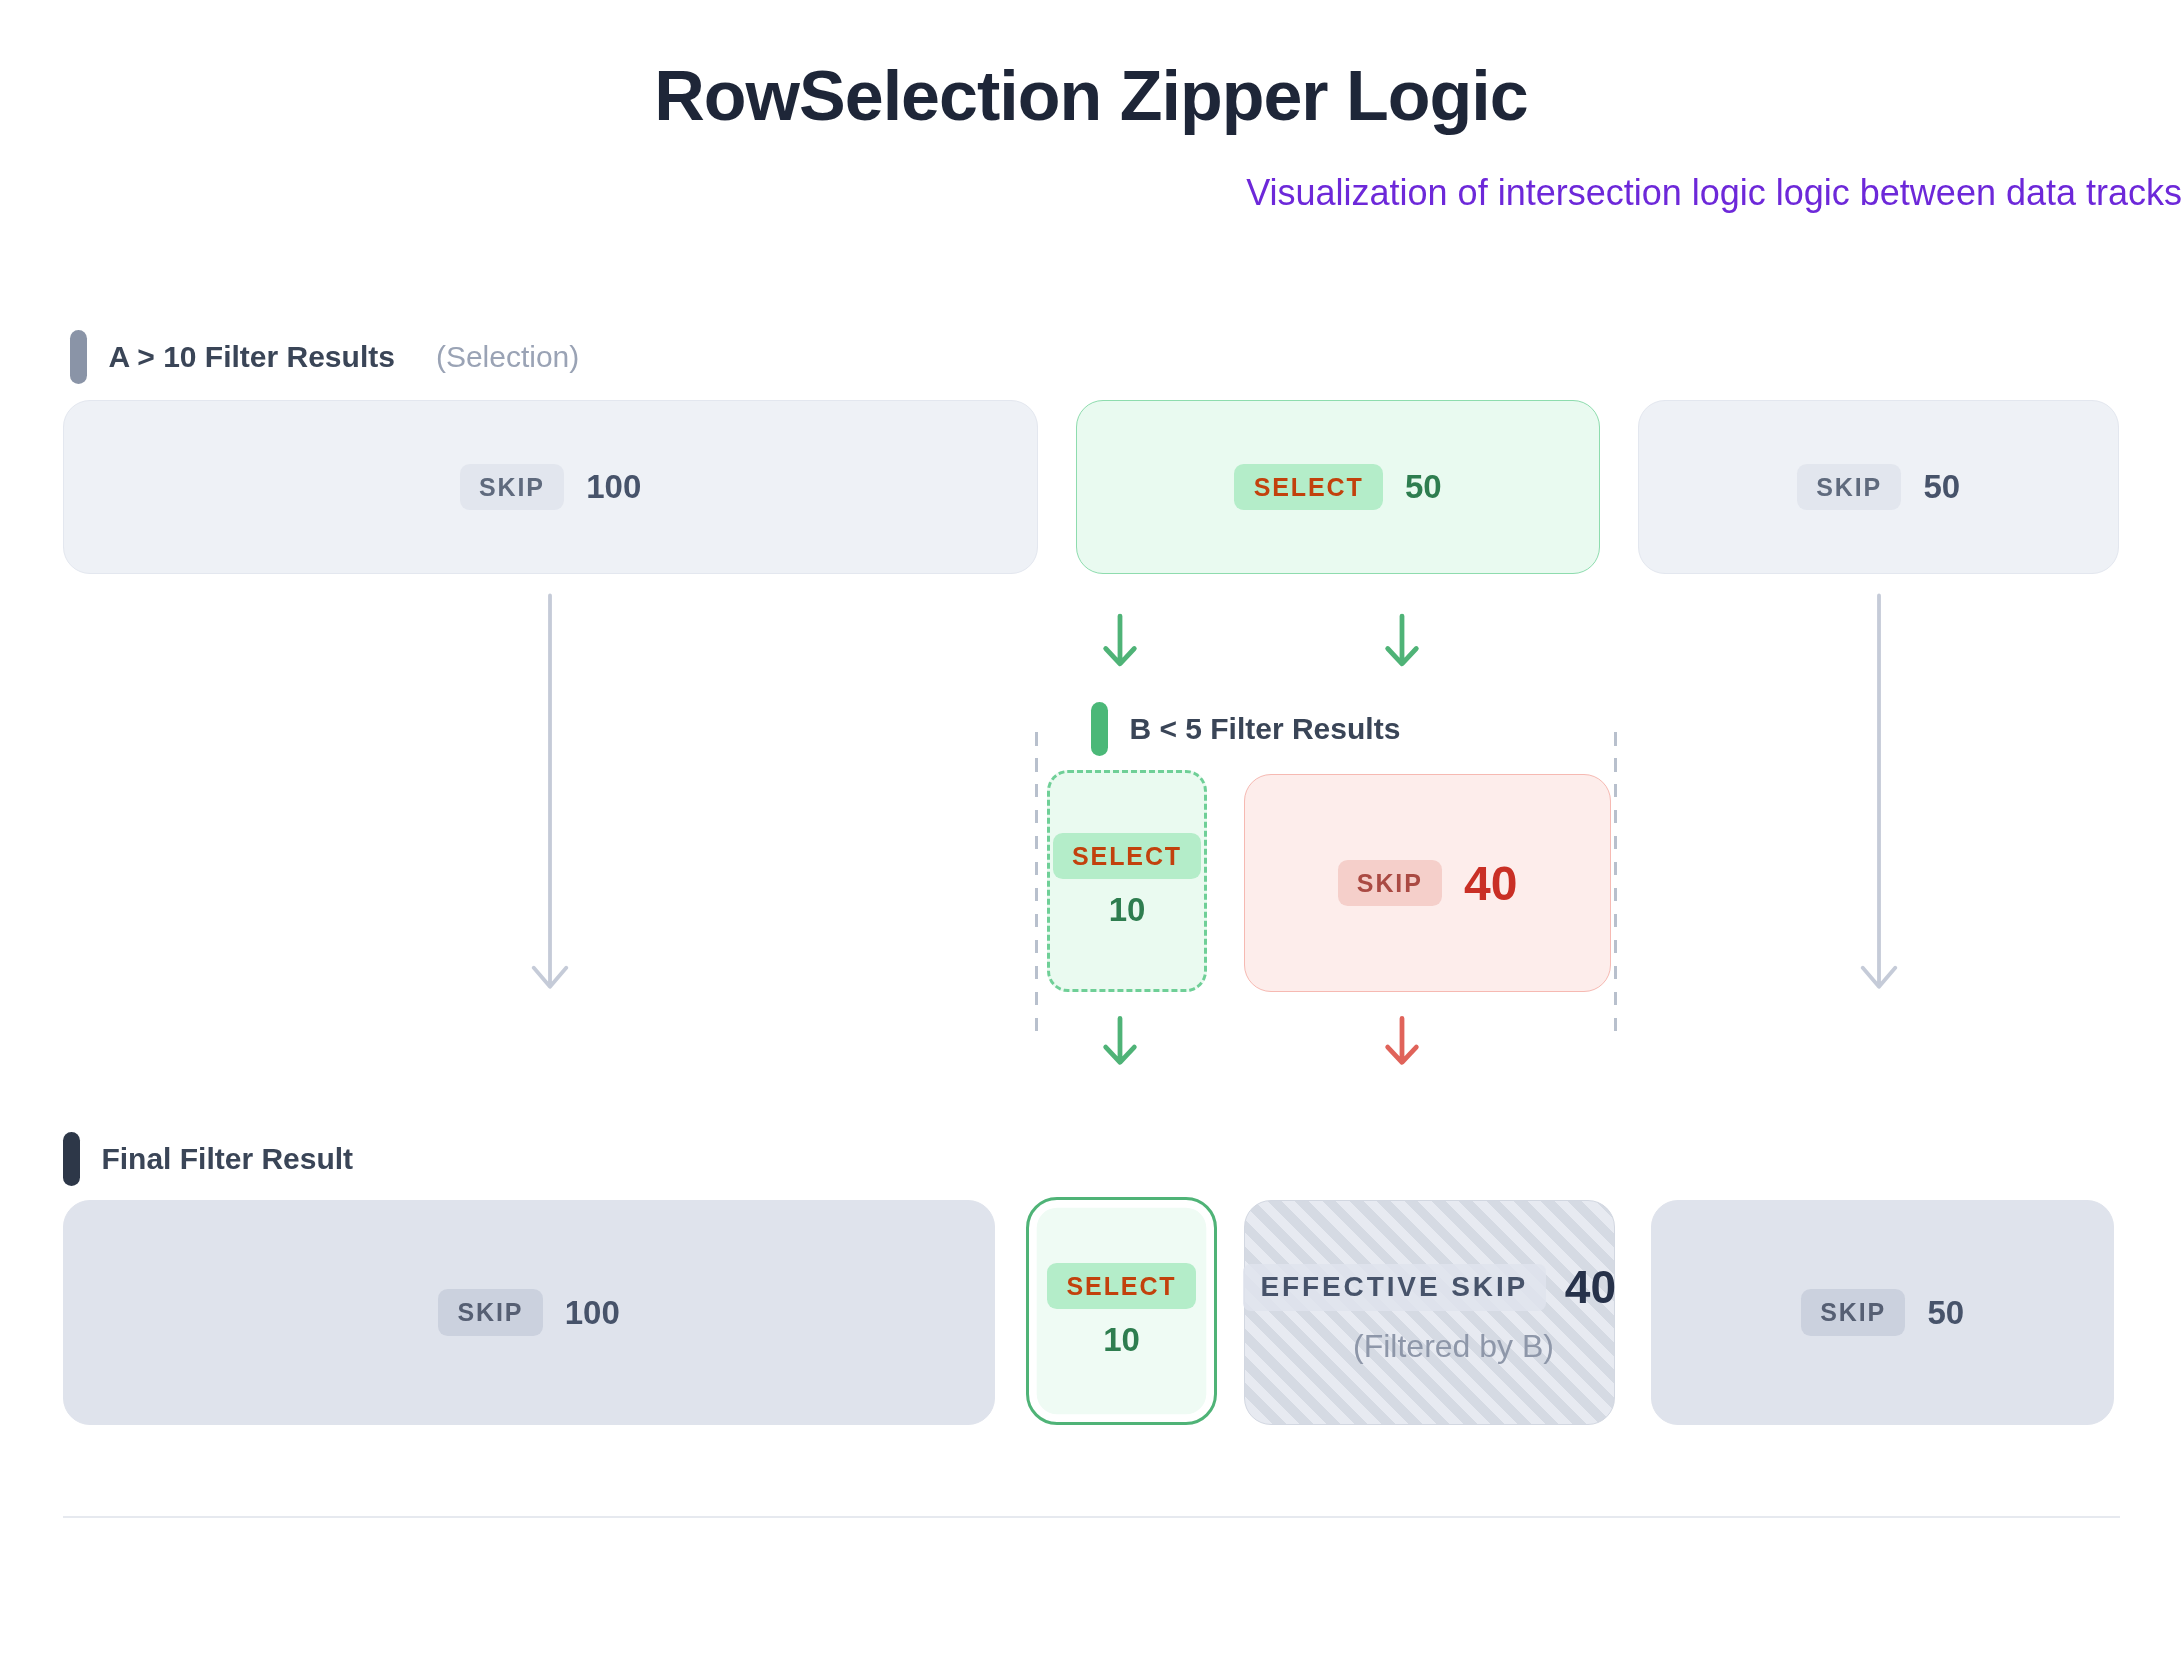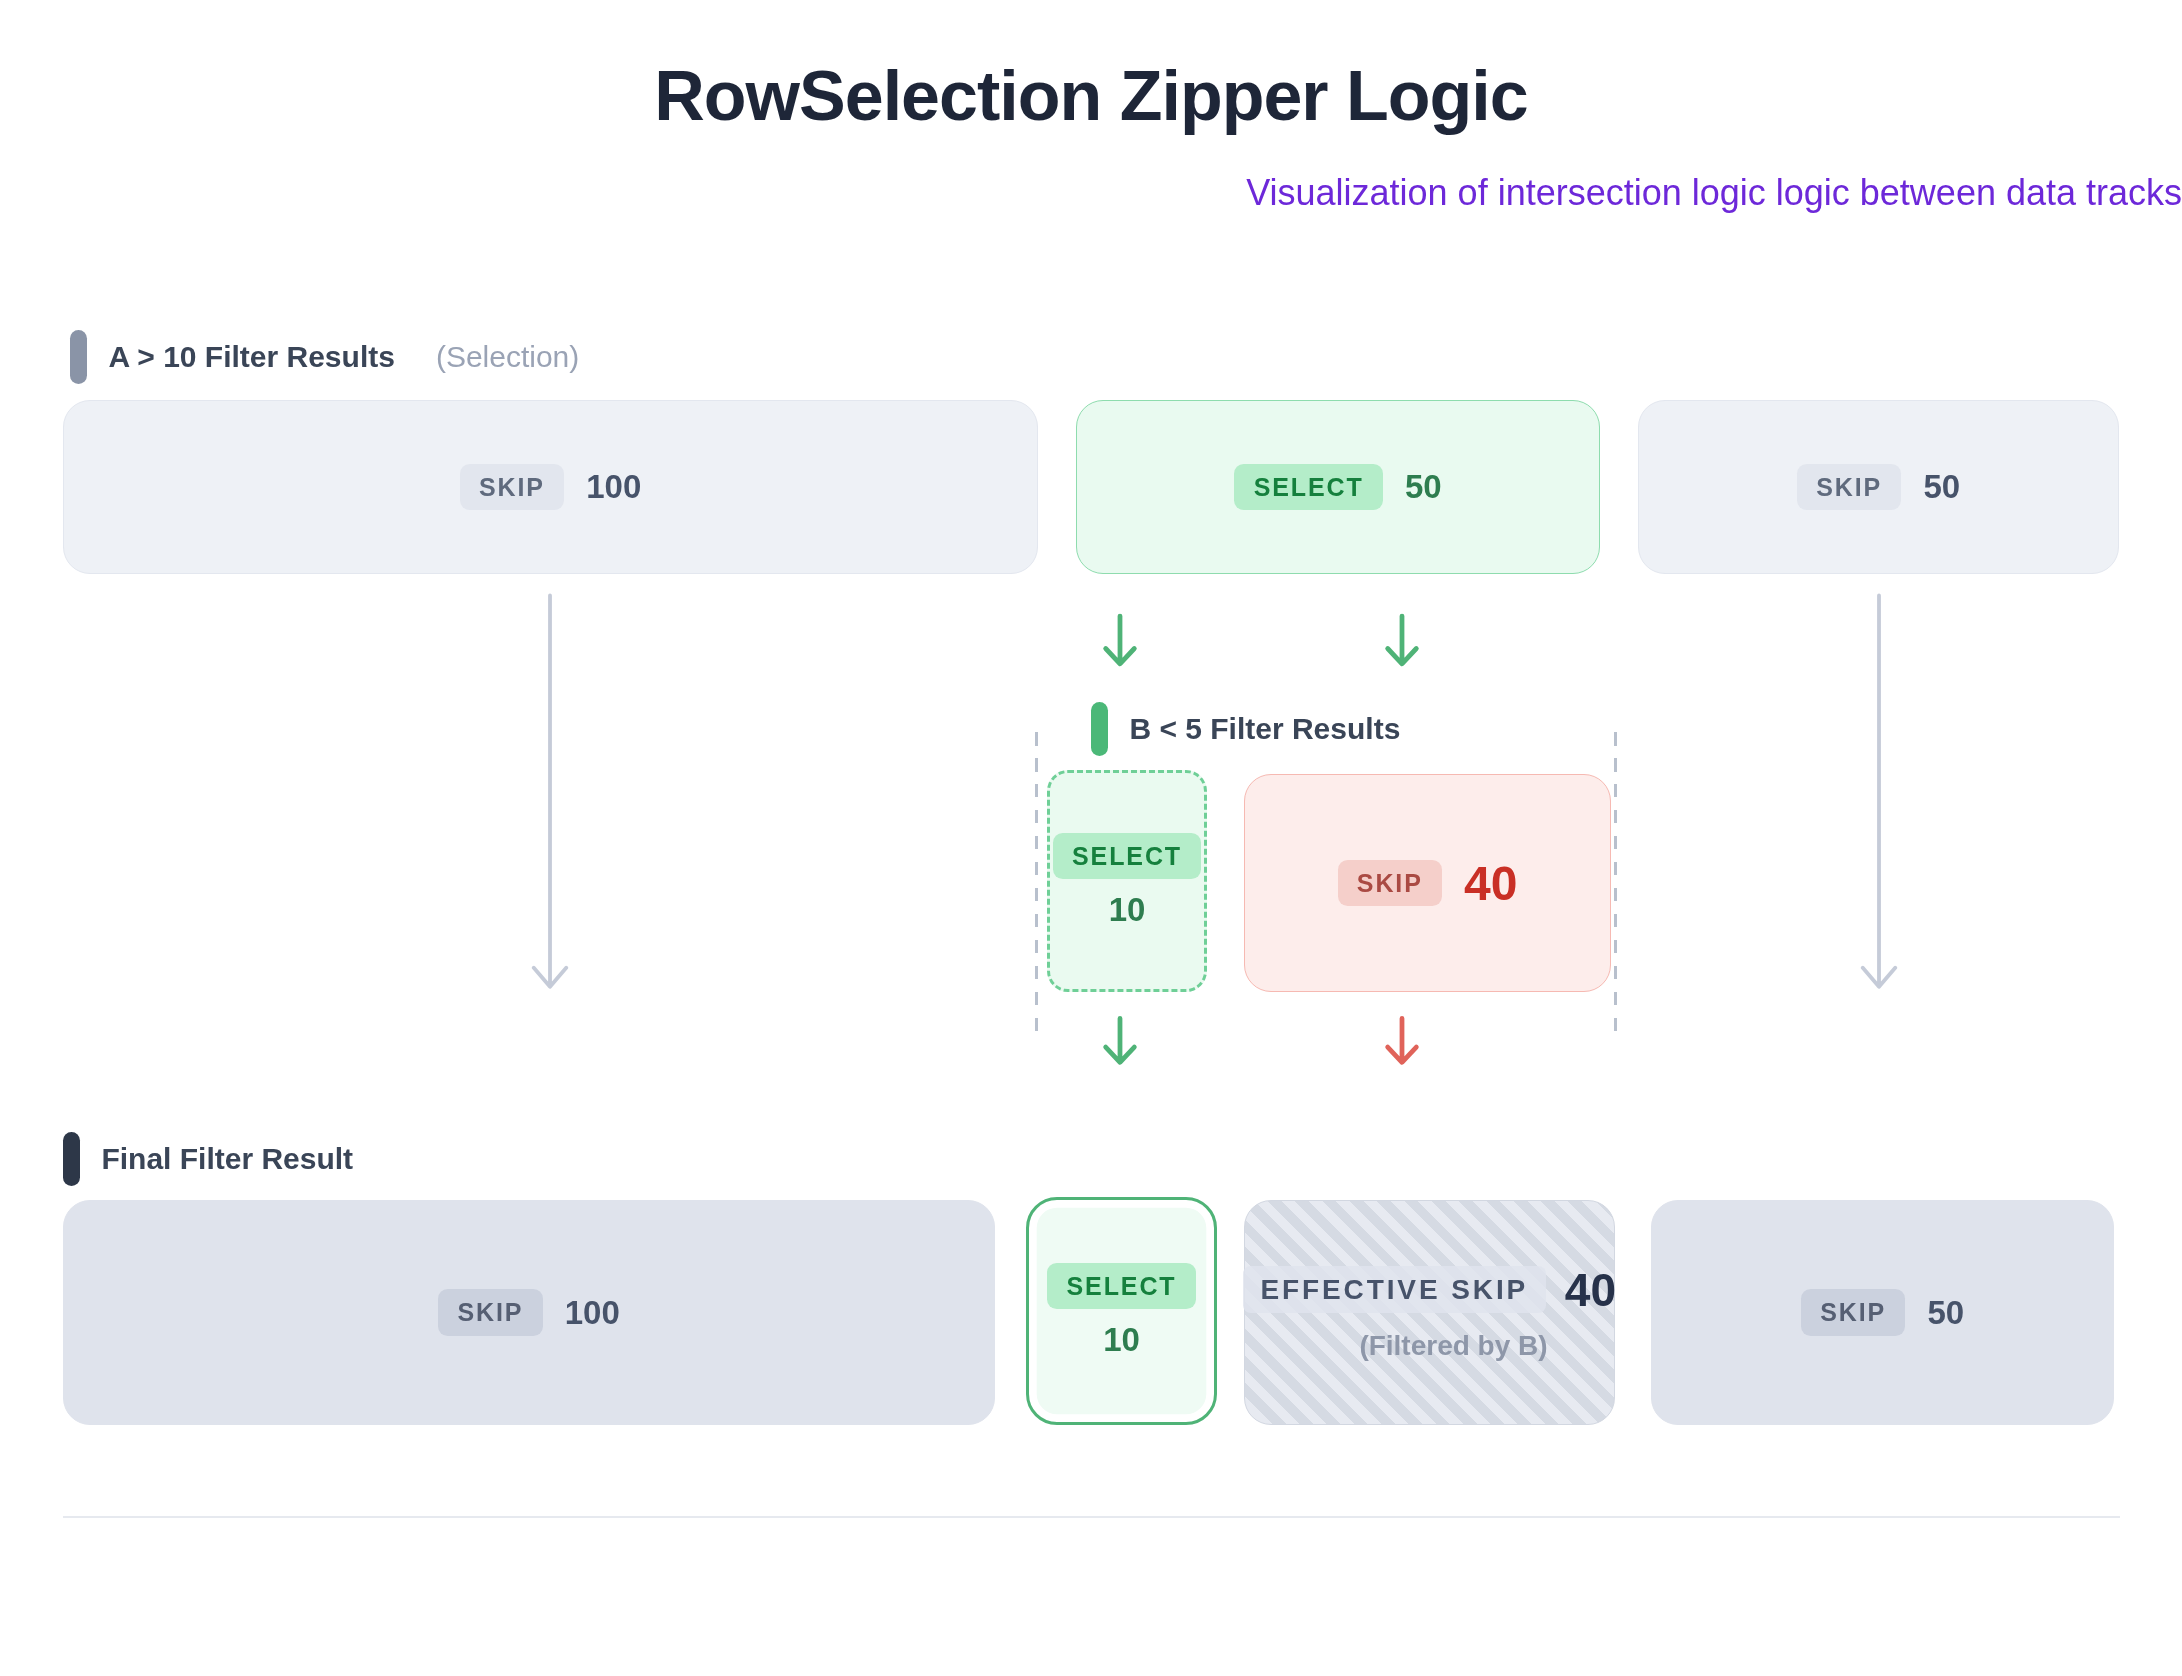--- a/index.html
+++ b/index.html
@@ -29,32 +29,32 @@
   .box.skip-red { background:#fdedeb; border:1.9px solid #f6b9b2; }
   .box.select-final { background:#effbf4; border:3.9px solid #4fb377; border-radius:31px;
                       box-shadow: inset 0 0 0 7.7px #ffffff; flex-direction:column; gap:11.6px; }
   .box.effective { background:repeating-linear-gradient(45deg,#d5dae3 0 9.7px,#e7eaf1 9.7px 19.3px);
                    border:1.9px solid #d2d7e1; flex-direction:column; gap:13.5px; }
 
   .badge { border-radius:9.7px; padding:8.7px 19.3px; font-size:25px; font-weight:600;
            letter-spacing:1.9px; white-space:nowrap; }
   .badge-gray  { background:#e2e6ee; color:#5f6a7d; }
   .badge-gray2 { background:#cbd1de; color:#565f73; }
-  .badge-green { background:#b4edc9; color:#15803d; }
+  .badge-green { background:#b4edc9; color:#c2410c; }
   .badge-red   { background:#f5cfca; color:#aa4a43; }
 
   .value { font-size:33px; font-weight:800; color:#47536a; }
   .value-green { color:#2e7d4f; }
   .value-red { color:#c92f25; font-size:48px; }
   .value-dark { color:#27324a; font-size:46px; }
 
   .eff-row { display:flex; align-items:center; gap:19.3px; }
   .eff-band { background:rgba(224,228,237,0.8); border-radius:7.7px; padding:7.7px 17.4px;
               font-size:28px; font-weight:600; letter-spacing:2.9px; color:#47536a; white-space:nowrap; }
-  .eff-note { font-size:28px; font-weight:700; color:#8e97a9;margin-left:48px; }
+  .eff-note { font-size:32px; font-weight:400; color:#8e97a9;margin-left:48px; }
 
   .arrow { position:absolute; }
   .dash-line { position:absolute; width:2.9px;
                background:repeating-linear-gradient(180deg,#b8c0cd 0 13.5px,transparent 13.5px 26px); }
 
   .divider { position:absolute; left:63px; top:1516px; width:2057px; height:1.9px; background:#e6e9ef; }
 
   .legend { position:absolute; left:0; top:1580px; width:100%; display:flex;
             justify-content:center; align-items:center; gap:56px; }
   .legend-item { display:flex; align-items:center; gap:15.4px; }

